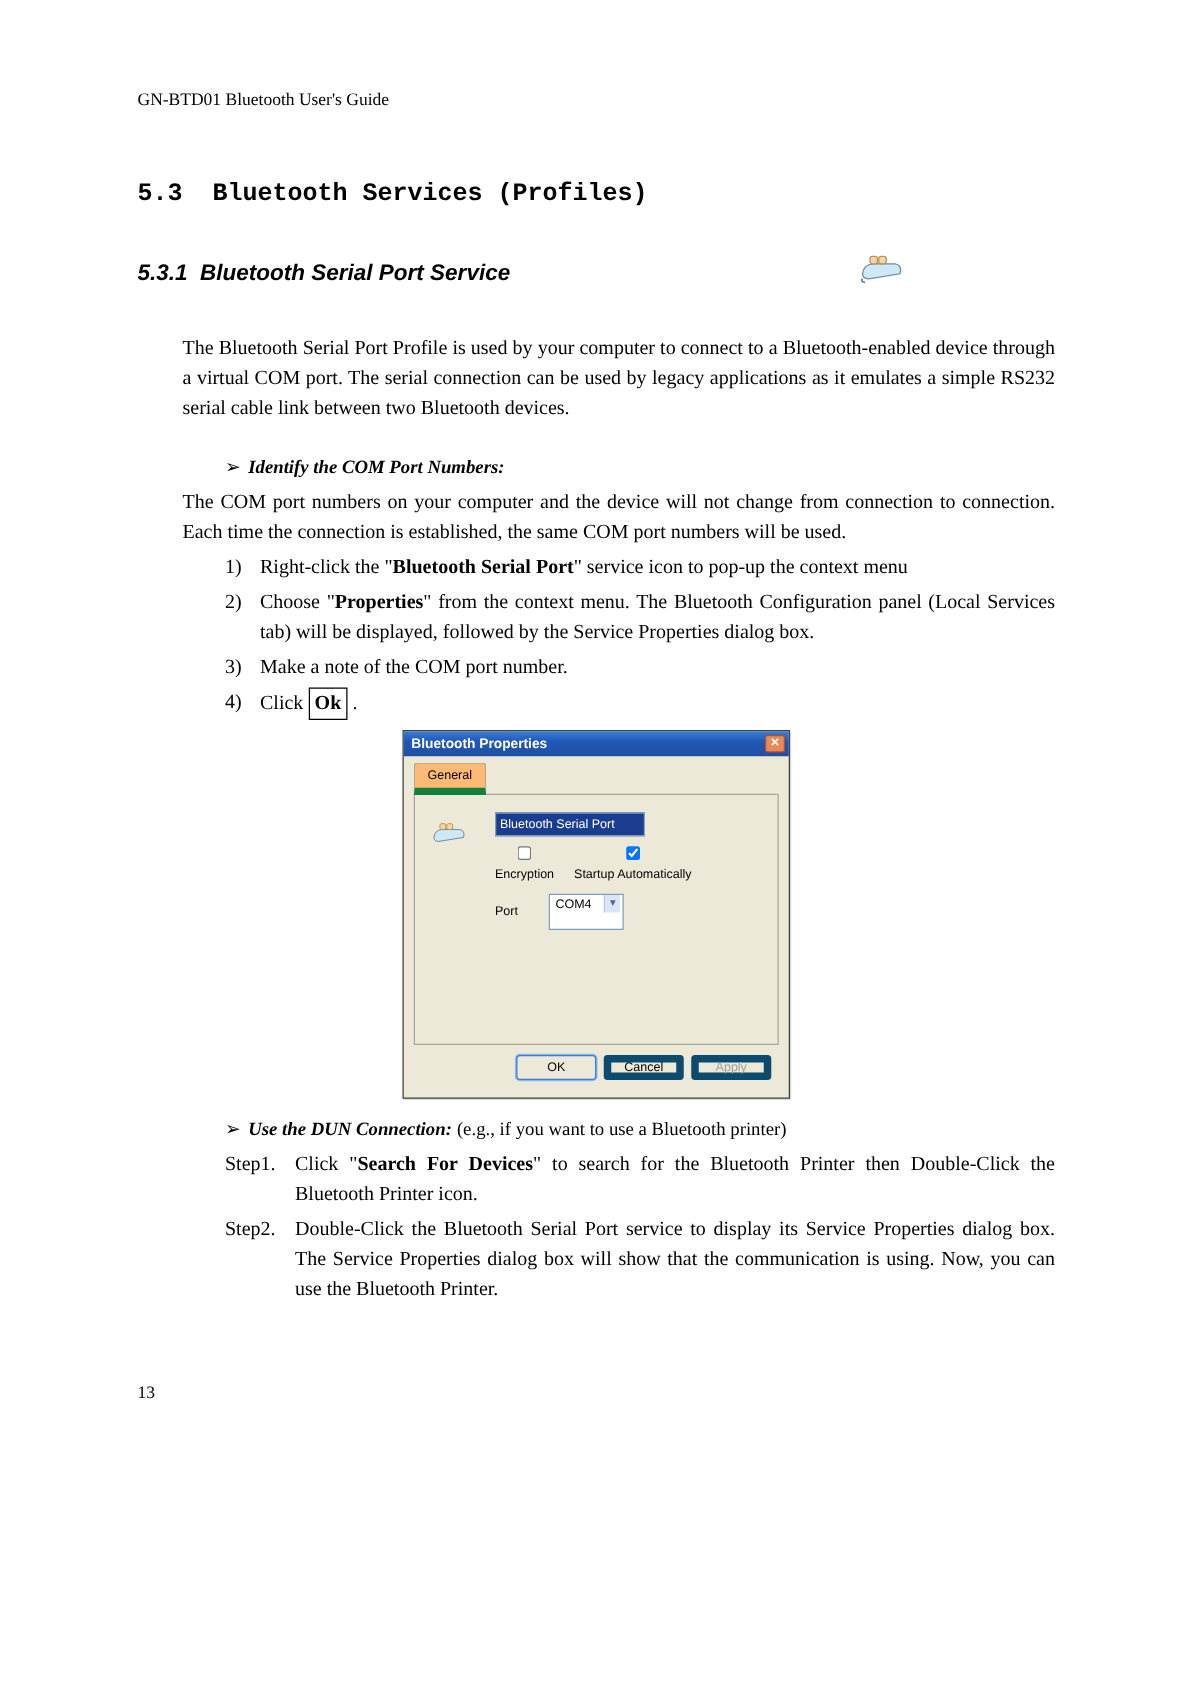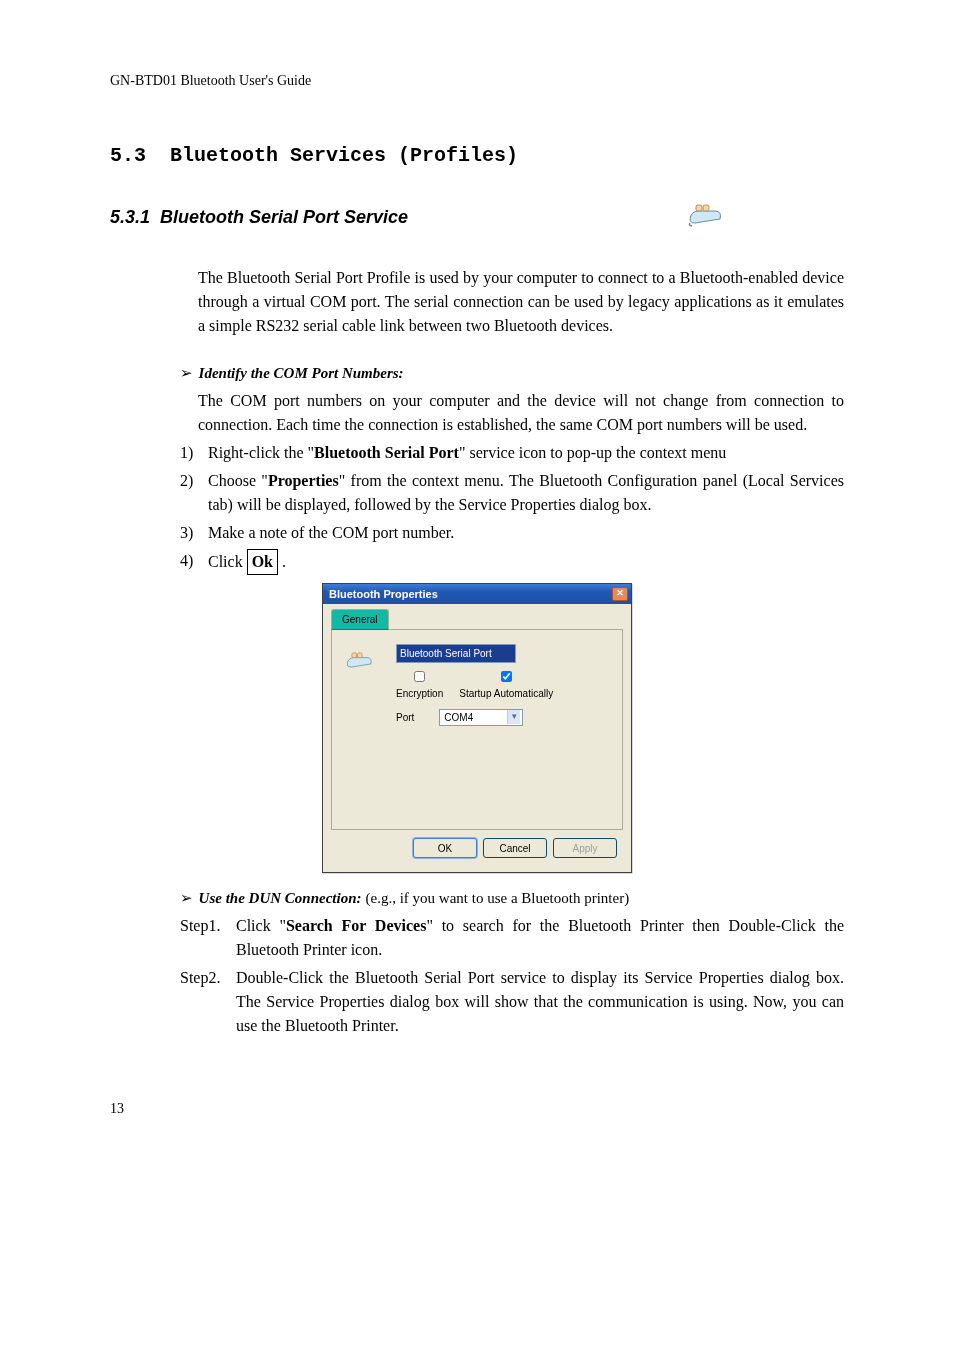--- a/index.html
+++ b/index.html
@@ -34,21 +34,21 @@
   h2.subsection-title {
     font-family: Arial, Helvetica, sans-serif;
     font-size: 18px;
     font-weight: bold;
     margin: 0;
     font-style: italic;
   }
   .body-text {
     font-size: 16px;
     text-align: justify;
-    margin: 0 0 24px 88px;
+    margin: 0 0 24px 36px;
   }
   .arrow-heading {
     font-size: 15px;
     font-style: italic;
     font-weight: bold;
     margin: 0 0 4px 70px;
   }
   .arrow-prefix {
     font-style: normal;
     font-weight: normal;
@@ -119,21 +119,21 @@
   }
   .win-tab {
     background: #ece9d8;
     border: 1px solid #aca899;
     border-bottom: none;
     padding: 2px 10px;
     border-radius: 3px 3px 0 0;
     position: relative;
     top: 1px;
   }
-  .win-tab-active { background: #14b8a6; border-bottom: 1px solid #15803d; }
+  .win-tab-active { background: #fdba74; border-bottom: 6px solid #15803d; }
   .win-tabpanel {
     border: 1px solid #aca899;
     border-top: none;
     height: 200px;
     background: #ece9d8;
     padding: 14px 14px;
     position: relative;
   }
   .bt-icon-area {
     position: absolute;
@@ -159,25 +159,25 @@
   }
   .check-row label { display: flex; align-items: center; gap: 4px; flex-direction: column; }
   .check-row input[type=checkbox] { margin: 0; width: 11px; height: 11px; }
   .port-row {
     margin-top: 8px;
     display: flex; align-items: center; gap: 25px;
   }
   .port-select {
     border: 1px solid #7f9db9;
     background: #fff;
-    padding: 0px 16px 0px 4px;
+    padding: 0px 16px 12px 4px;
     font-size: 10px;
     position: relative;
     display: inline-block;
-    width: 84px;
+    width: 60px;
   }
   .port-select::after {
     content: "▾";
     position: absolute;
     right: 2px; top: 0;
     background: #dbe5f5;
     border-left: 1px solid #b9cde8;
     width: 12px;
     text-align: center;
     font-size: 9px;
@@ -186,21 +186,21 @@
   .win-buttons {
     display: flex;
     justify-content: flex-end;
     gap: 6px;
     padding: 8px 6px 6px 6px;
   }
   .win-btn {
     min-width: 64px;
     height: 20px;
     background: #ece9d8;
-    border: 1px solid #0c4a6e;
+    border: 6px solid #0c4a6e;
     border-radius: 3px;
     font-family: Tahoma, Arial, sans-serif;
     font-size: 10px;
     display: flex; align-items: center; justify-content: center;
   }
   .win-btn.focus { border: 1px solid #3a7ed8; box-shadow: 0 0 0 1px #8db6e8; }
   .win-btn.disabled { color: #a0a0a0; }
   .arrow-heading.inline { display: flex; flex-wrap: wrap; }
   .arrow-heading .normal-tail {
     font-style: normal;

